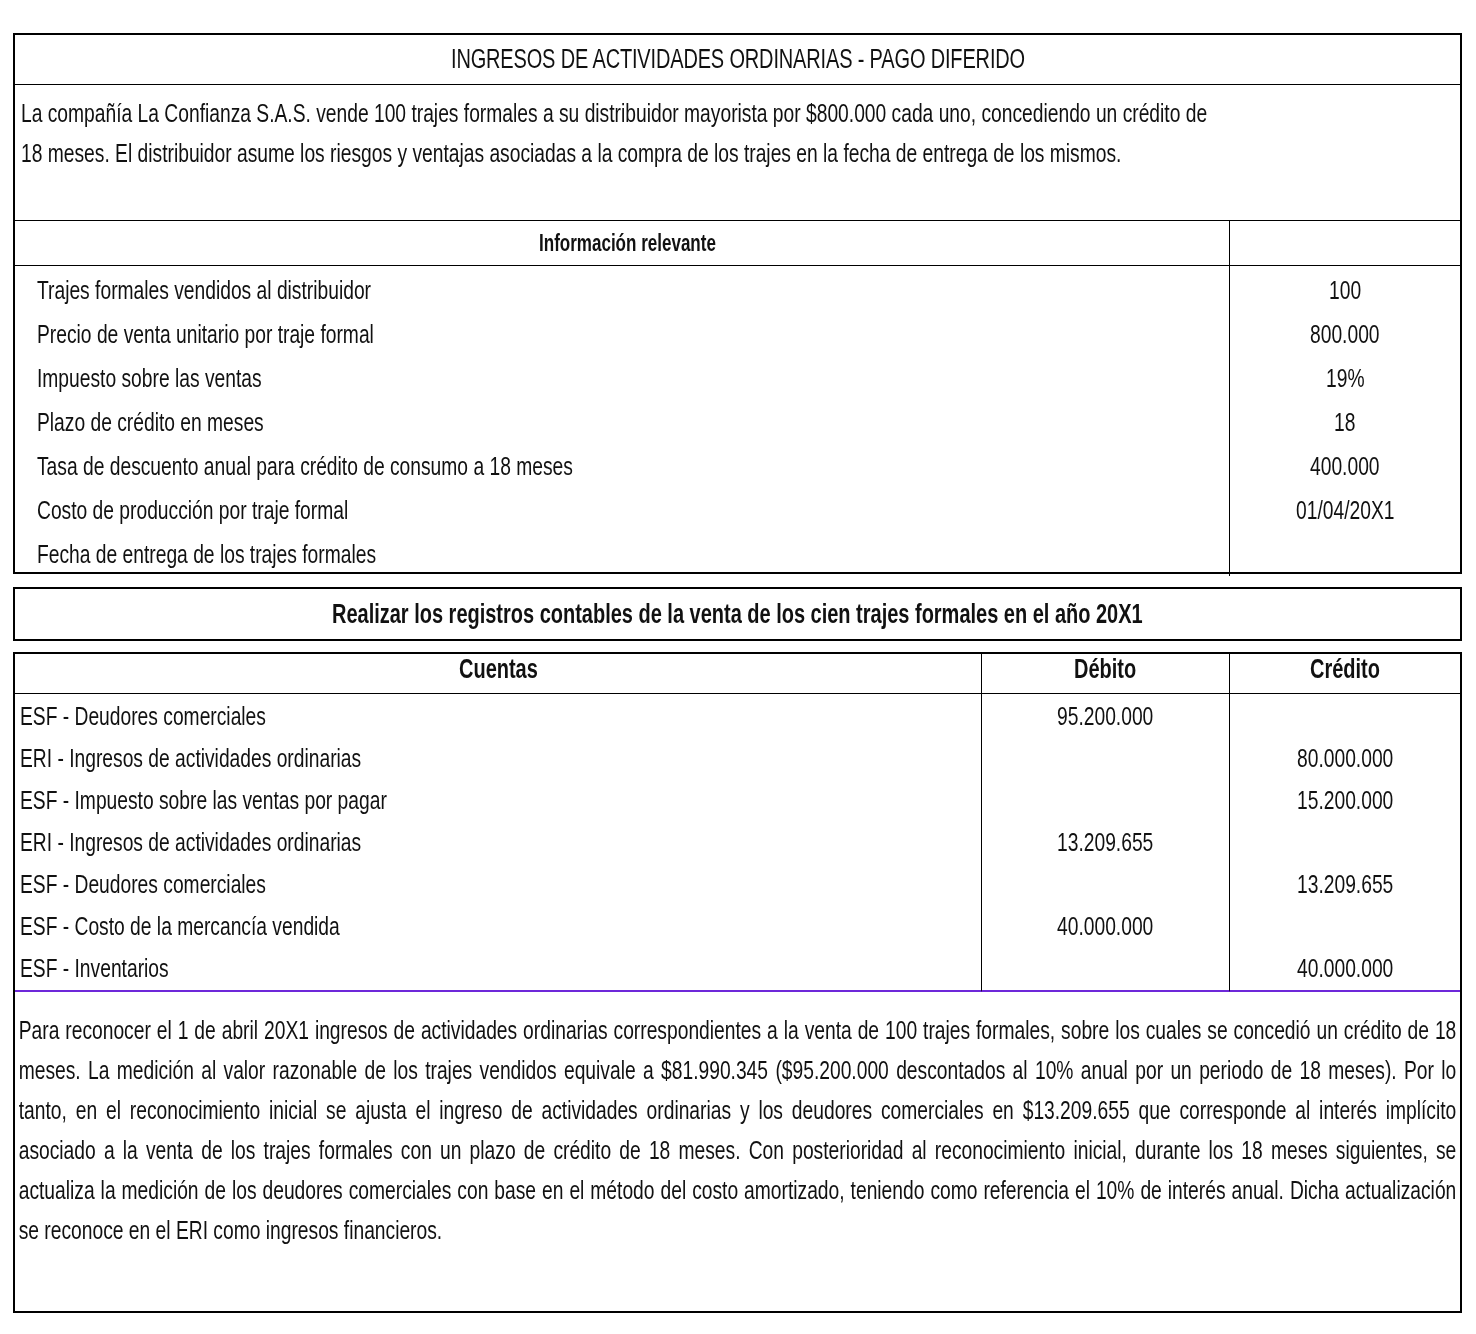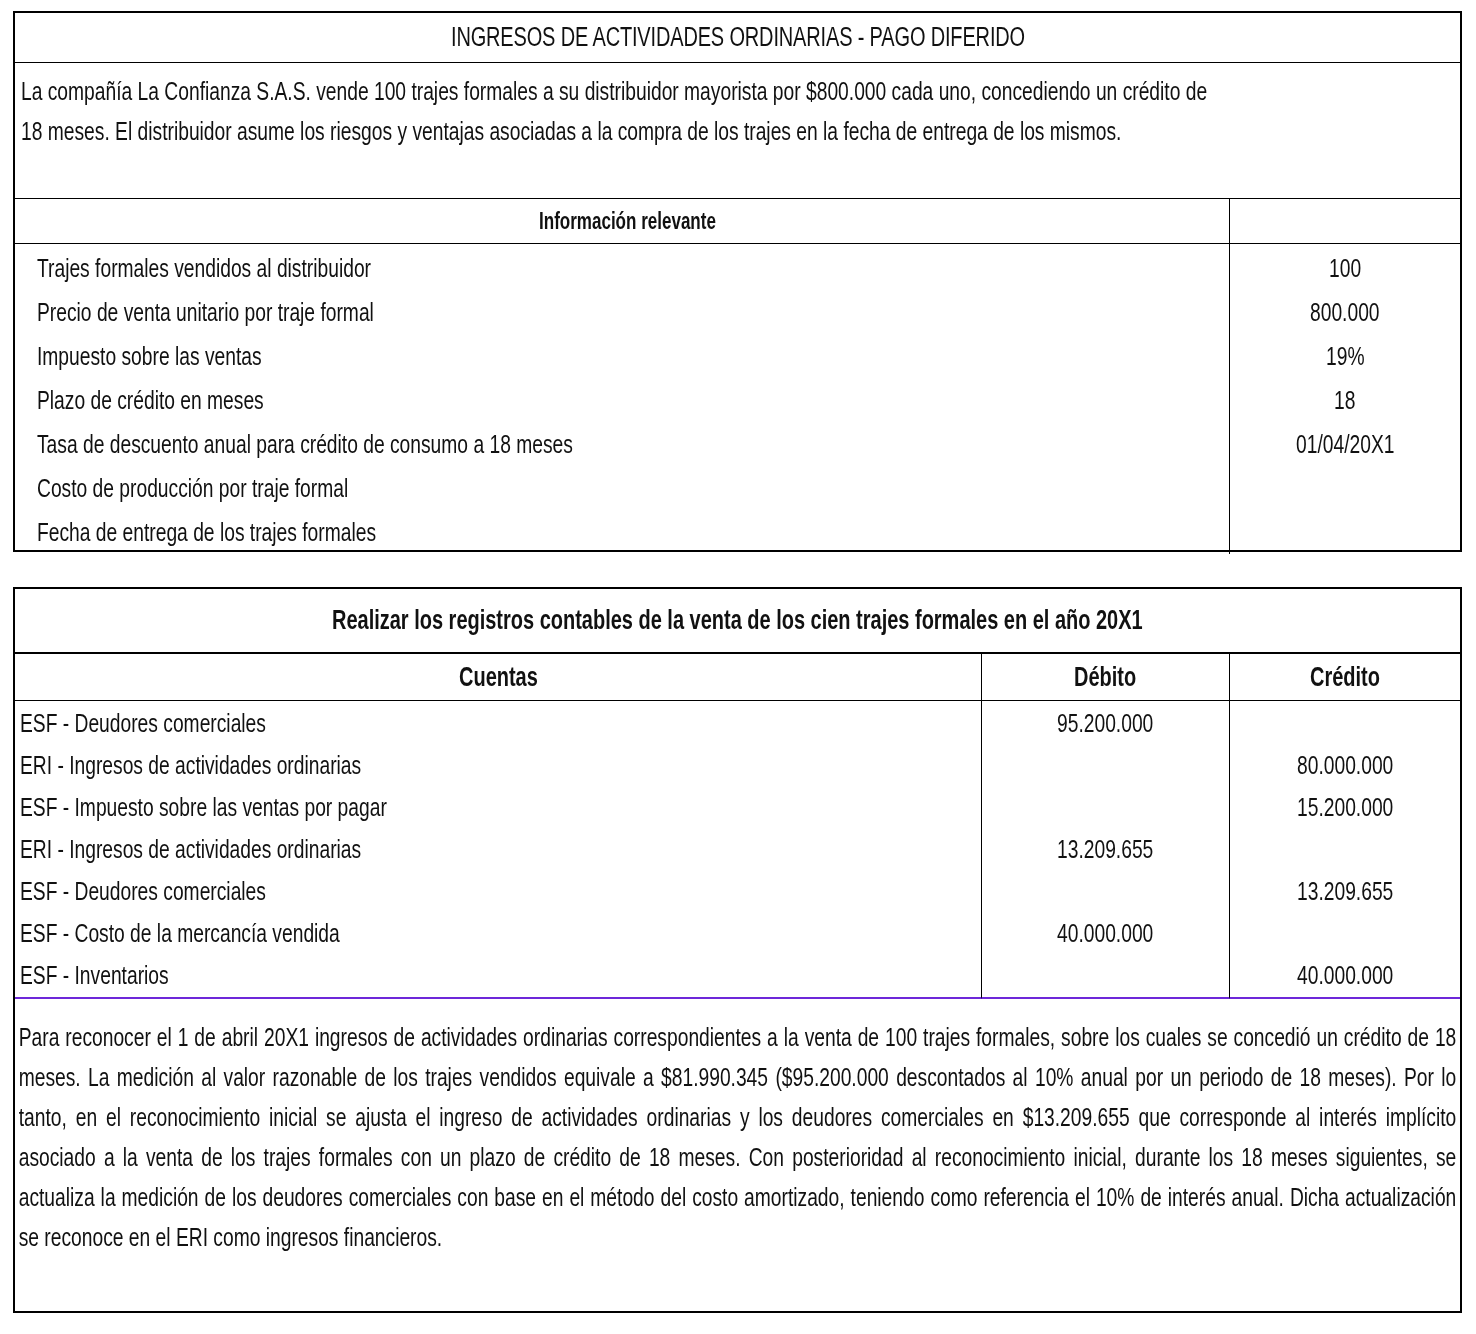--- a/index.html
+++ b/index.html
@@ -16,21 +16,21 @@
     white-space: nowrap;
   }
   .box {
     position: absolute;
     left: 13px;
     width: 1449px;
     border: 2px solid #000;
     background: #fff;
   }
   
-  #box-info { top: 11px; height: 541px; }
+  #box-info { top: 33px; height: 541px; }
   .title-row {
     height: 50px;
     border-bottom: 1.5px solid #000;
     display: flex; align-items: center; justify-content: center;
     font-size: 27px;
     letter-spacing: -0.2px;
   }
   .intro {
     height: 136px;
     border-bottom: 1.5px solid #000;
@@ -55,35 +55,35 @@
   .row {
     height: 44px;
     display: flex; align-items: center;
     font-size: 26px;
   }
   .rows-l .row { padding-left: 22px; }
   .rows-r .row { justify-content: center; }
 
   
   #box-task {
-    top: 587px; height: 67px;
+    top: 587px; height: 54px;
     display: flex; align-items: center; justify-content: center;
     font-size: 27px; font-weight: bold;
   }
 
   
   #box-journal { top: 652px; height: 661px; }
   .jgrid {
     display: grid;
     grid-template-columns: 966px 248px 1fr;
   }
   .jhdr {
-    height: 47px;
-    border-bottom: 1.5px solid #000;
-    display: flex; align-items: center; justify-content: center;
+    height: 40px;
+    border-bottom: 1.5px solid #000;
+    display: flex; align-items: flex-start; justify-content: center;
     font-size: 27px; font-weight: bold;
   }
   .jhdr.b, .jcol.b { border-left: 1.5px solid #000; }
   .jcol { border-bottom: 2px solid #6d28d9; height: 298px; padding-top: 1px; }
   .jrow {
     height: 42px;
     display: flex; align-items: center;
     font-size: 26px;
   }
   .jcol.acc .jrow { padding-left: 5px; }
@@ -142,20 +142,23 @@
           <span class="cond c" style="transform: scaleX(0.74); margin-right: -10.891px; transform-origin: left center;">100</span>
         </div>
       <div class="row">
           <span class="cond c" style="transform: scaleX(0.74); margin-right: -24.4515px; transform-origin: left center;">800.000</span>
         </div>
       <div class="row">
           <span class="cond c" style="transform: scaleX(0.74); margin-right: -13.4854px; transform-origin: left center;">19%</span>
         </div>
       <div class="row">
           <span class="cond c" style="transform: scaleX(0.74); margin-right: -7.59778px; transform-origin: left center;">18</span>
+        </div>
+      <div class="row">
+          <span class="cond c" style="transform: scaleX(0.74); margin-right: -24.4515px; transform-origin: left center;">400.000</span>
         </div>
       <div class="row">
           <span class="cond c" style="transform: scaleX(0.74); margin-right: -34.5685px; transform-origin: left center;">01/04/20X1</span>
         </div>
     </div>
   </div>
 </section>
 
 <section class="box" id="box-task">
   <span class="cond c" style="transform: scaleX(0.74); margin-right: -284.365px; transform-origin: left center;">Realizar los registros contables de la venta de los cien trajes formales en el año 20X1</span>

